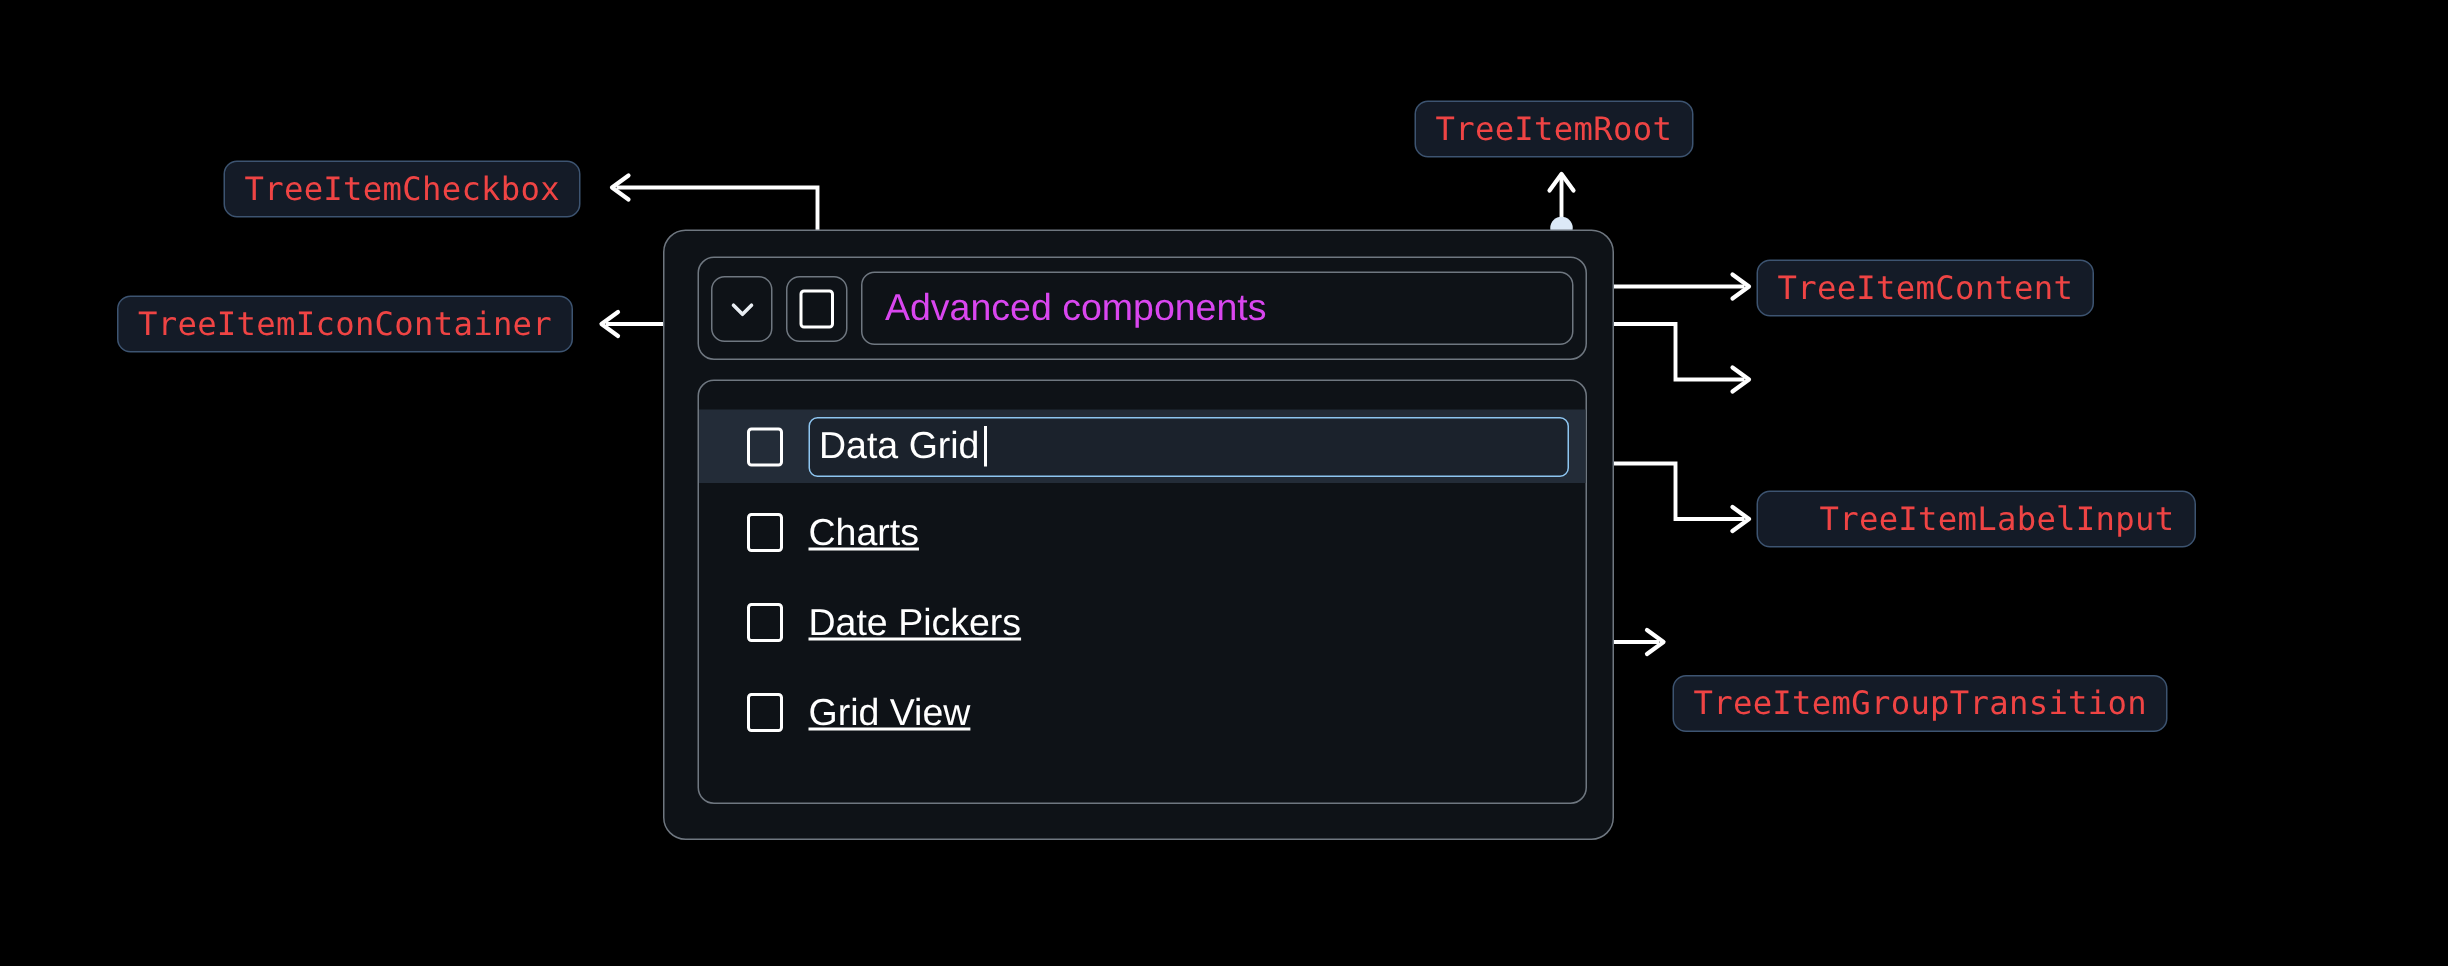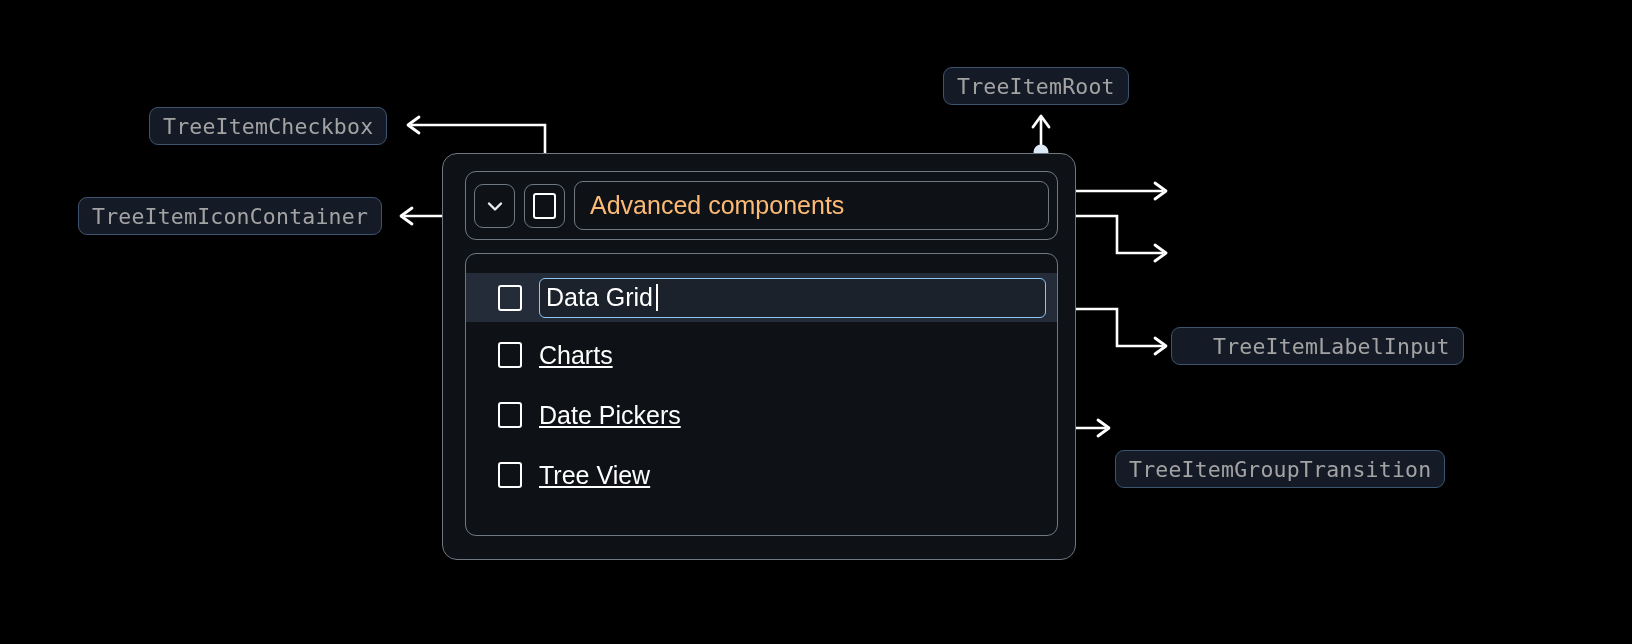--- a/index.html
+++ b/index.html
@@ -25,21 +25,21 @@
     position: absolute;
     box-sizing: border-box;
     display: flex;
     align-items: center;
     justify-content: center;
     padding: 0 13px;
     height: 38px;
     border-radius: 9px;
     background: #141b27;
     border: 1.5px solid #3d5471;
-    color: #a3a3a3;
+    color: #ef4444;
     font-family: "DejaVu Sans Mono", "Liberation Mono", monospace;
     font-size: 21.5px;
     letter-spacing: 0.2px;
     white-space: nowrap;
   }
 
   
   #wires {
     position: absolute;
     left: 0; top: 0;
@@ -108,21 +108,21 @@
 
   .tree-label {
     box-sizing: border-box;
     flex: 1 1 auto;
     height: 49px;
     border: 1.5px solid #6f7780;
     border-radius: 9px;
     display: flex;
     align-items: center;
     padding-left: 15px;
-    color: #fdba74;
+    color: #d946ef;
     font-size: 25px;
     background: transparent;
   }
 
   .tree-group {
     box-sizing: border-box;
     margin-top: 13px;
     height: 283px;
     border: 1.5px solid #6f7780;
     border-radius: 11px;
@@ -226,20 +226,21 @@
       <circle cx="1053" cy="428" r="7.5"></circle>
     </g>
   </svg>
 
   <div class="chip" style="left:149px; top:107px;">TreeItemCheckbox</div>
 
   <div class="chip" style="left:78px; top:197px;">TreeItemIconContainer</div>
 
   <div class="chip" style="left:943px; top:67px;">TreeItemRoot</div>
 
+  <div class="chip" style="left:1171px; top:173px;">TreeItemContent</div>
 
 
   <div class="chip" style="left:1171px; top:327px;padding-left:41px;">TreeItemLabelInput</div>
 
   <div class="chip" style="left:1115px; top:410px;margin-top:40px;">TreeItemGroupTransition</div>
 
   <div id="tree-root">
 
     <div class="tree-content">
 
@@ -271,19 +272,19 @@
         <div class="row-text">Charts</div>
       </div>
 
       <div class="tree-row">
         <div class="row-checkbox"></div>
         <div class="row-text">Date Pickers</div>
       </div>
 
       <div class="tree-row">
         <div class="row-checkbox"></div>
-        <div class="row-text">Tree View</div>
+        <div class="row-text">Grid View</div>
       </div>
 
     </div>
   </div>
 
 </div>
 
 </body></html>

